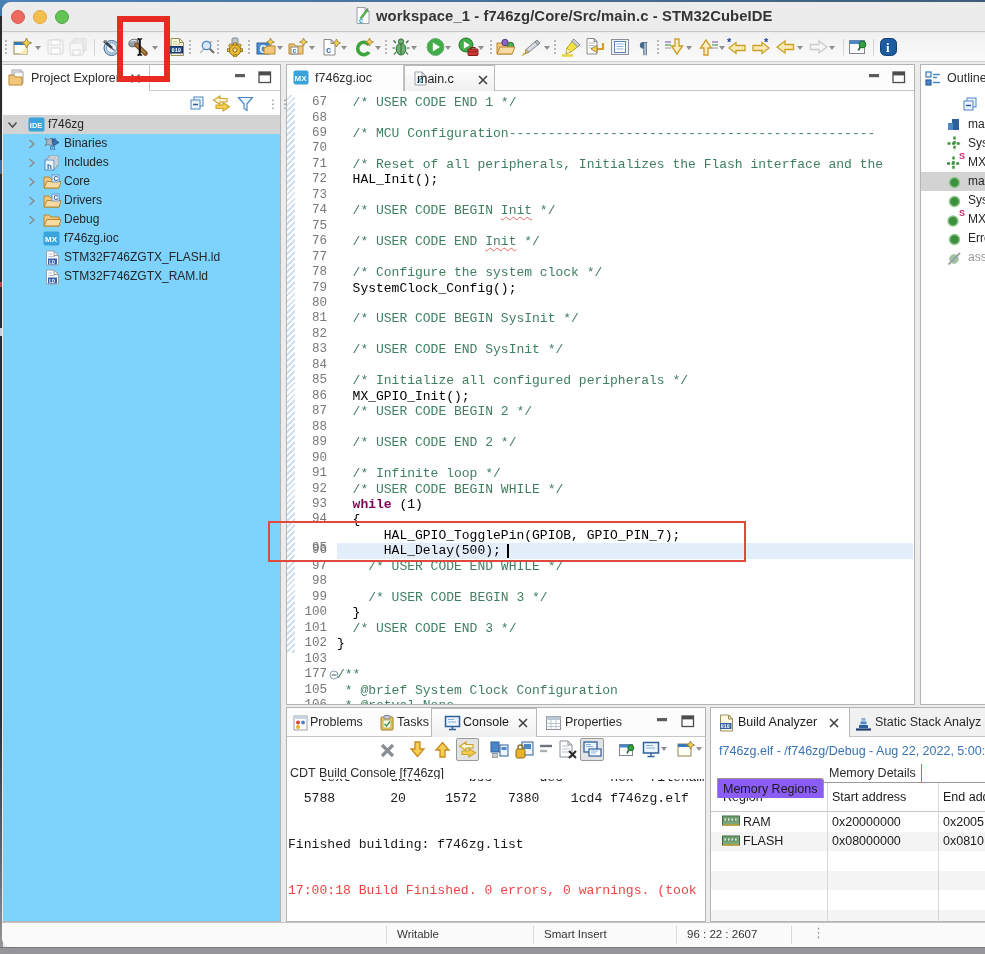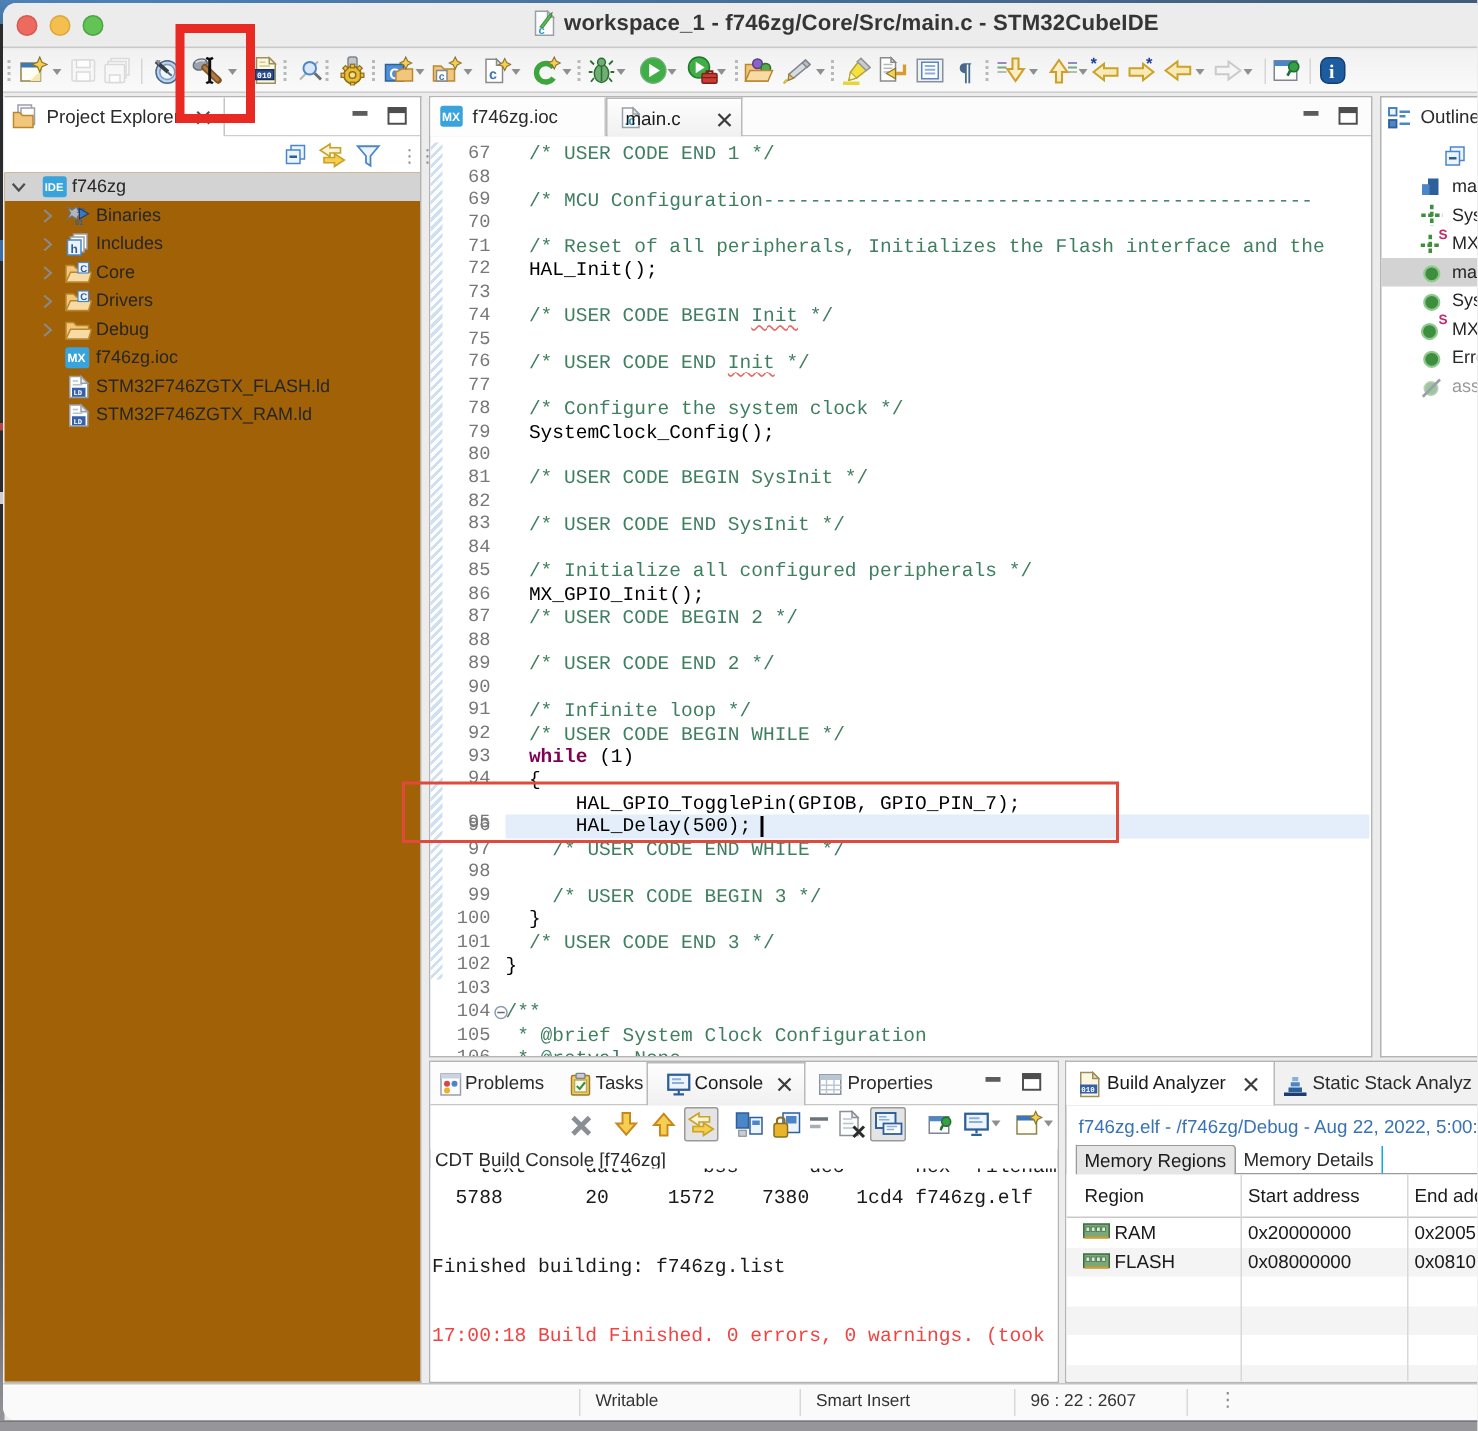--- a/index.html
+++ b/index.html
@@ -302,21 +302,21 @@
         <path d="M4 8.5 L9 8.5" stroke="#2d5f9a" stroke-width="1.6"></path>
       </svg>
     <svg class="abs" style="left:209px; top:30px;" width="19" height="17" viewBox="0 0 19 17">
         <path d="M8 1 L8 3.5 L15 3.5 L15 7 L8 7 L8 9.5 L1.5 5.2 Z" fill="#fbf3d5" stroke="#c9a227" stroke-width="1.1"></path>
         <path d="M11 7.5 L11 10 L4 10 L4 13.5 L11 13.5 L11 16 L17.5 11.7 Z" fill="#f6cf51" stroke="#c9a227" stroke-width="1.1"></path>
       </svg>
     <svg class="abs" style="left:234px; top:31px;" width="17" height="16" viewBox="0 0 17 16">
         <path d="M1.5 1.5 L15.5 1.5 L10 8 L10 14.5 L7 12.5 L7 8 Z" fill="#eef4fb" stroke="#4b87c8" stroke-width="1.2"></path>
       </svg>
     <div class="abs" style="left:264px; top:32px; color:#8a8a8a; font-size:12px; letter-spacing:0;">⋮⋮</div>
-    <div id="ptree" class="abs" style="left:0; top:50px; right:0; bottom:0; background:#a16207; overflow:hidden;">
+    <div id="ptree" class="abs" style="left:0; top:50px; right:0; bottom:0; background:#7dd3fc; overflow:hidden;">
       <div class="abs trow sel" style="top:0px;">
         <svg class="abs" style="left:4px; top:6px;" width="11" height="8" viewBox="0 0 11 8">
             <path d="M1.5 1.5 L5.5 6 L9.5 1.5" fill="none" stroke="#4d4d4d" stroke-width="1.5"></path>
           </svg>
         <svg class="abs" style="left:25px; top:2px;" width="17" height="15" viewBox="0 0 17 15">
             <rect x="0.5" y="0.5" width="16" height="14" rx="2" fill="#39a3dc"></rect>
             <text x="1.8" y="10.5" font-size="7.5" font-weight="bold" fill="#fff">IDE</text>
           </svg>
         <div class="abs" style="left:45px;">f746zg</div>
       </div>
@@ -492,21 +492,21 @@
       <div class="lnum" style="left:9px; top:483.3px;">98</div>
       <div class="lnum" style="left:9px; top:498.7px;">99</div>
       <div class="abs codeline cmt" style="left:50px; top:498.7px;">&nbsp;&nbsp;&nbsp;&nbsp;/* USER CODE BEGIN 3 */</div>
       <div class="lnum" style="left:9px; top:514.2px;">100</div>
       <div class="abs codeline " style="left:50px; top:514.2px;">&nbsp;&nbsp;}</div>
       <div class="lnum" style="left:9px; top:529.6px;">101</div>
       <div class="abs codeline cmt" style="left:50px; top:529.6px;">&nbsp;&nbsp;/* USER CODE END 3 */</div>
       <div class="lnum" style="left:9px; top:545.1px;">102</div>
       <div class="abs codeline " style="left:50px; top:545.1px;">}</div>
       <div class="lnum" style="left:9px; top:560.6px;">103</div>
-      <div class="lnum" style="left:9px; top:576.0px;">104</div>
+      <div class="lnum" style="left:9px; top:576.0px;">177</div>
       <svg class="abs" style="left:42px; top:579.0px;" width="10" height="10" viewBox="0 0 10 10">
           <circle cx="5" cy="5" r="4" fill="#fff" stroke="#8a9cae"></circle>
           <path d="M2.5 5 L7.5 5" stroke="#5a6b7c" stroke-width="1.1"></path>
         </svg>
       <div class="abs codeline cmt" style="left:50px; top:576.0px;">/**</div>
       <div class="lnum" style="left:9px; top:591.5px;">105</div>
       <div class="abs codeline cmt" style="left:50px; top:591.5px;">&nbsp;* @brief System Clock Configuration</div>
       <div class="lnum" style="left:9px; top:606.9px;">106</div>
       <div class="abs codeline cmt" style="left:50px; top:606.9px;">&nbsp;* @retval None</div>
       <div class="abs" style="left:220px; top:453px; width:1.5px; height:14px; background:#000;"></div>
@@ -710,21 +710,21 @@
         <path d="M2 2 L10 10 M10 2 L2 10" stroke="#3c3c3c" stroke-width="1.5"></path>
       </svg>
     <svg class="abs" style="left:144px; top:8px;" width="17" height="15" viewBox="0 0 17 15">
         <path d="M1 13.5 L16 13.5" stroke="#1d3c72" stroke-width="2.2"></path>
         <rect x="4" y="9" width="9" height="3" fill="#2d5f9a"></rect>
         <rect x="5.5" y="5.5" width="6" height="2.8" fill="#4b87c8"></rect>
         <rect x="6.5" y="2" width="4" height="2.8" fill="#8ab0d8"></rect>
       </svg>
     <div class="abs" style="left:164px; top:7px; font-size:12.5px; color:#2b2b2b; white-space:nowrap;">Static Stack Analyz</div>
     <div class="abs" style="left:8px; top:36px; font-size:12.5px; color:#3973b4; white-space:nowrap;">f746zg.elf - /f746zg/Debug - Aug 22, 2022, 5:00:1</div>
-    <div class="abs" style="left:6px; top:55px; width:107px; height:20px; background:#e5e5e5; border:1px solid #9a9a9a; border-bottom:none; border-radius:0 3px 0 0; z-index:2;">
+    <div class="abs" style="left:6px; top:70px; width:107px; height:20px; background:#8b5cf6; border:1px solid #9a9a9a; border-bottom:none; border-radius:0 3px 0 0; z-index:2;">
       <div class="abs" style="left:5px; top:3px; font-size:12.5px; color:#1a1a1a; white-space:nowrap;">Memory Regions</div>
     </div>
     <div class="abs" style="left:113px; top:56px; width:98px; height:19px; border-right:1px solid #0ea5e9;">
       <div class="abs" style="left:5px; top:2px; font-size:12.5px; color:#2b2b2b; white-space:nowrap;">Memory Details</div>
     </div>
     <div class="abs" style="left:113px; top:74px; right:0; height:1px; background:#9a9a9a;"></div>
     <div class="abs" style="left:0; top:75px; right:0; bottom:0; background:#fff; overflow:hidden;">
       <div class="abs" style="left:12px; top:7px; font-size:12.5px; color:#1a1a1a;">Region</div>
       <div class="abs" style="left:121px; top:7px; font-size:12.5px; color:#1a1a1a;">Start address</div>
       <div class="abs" style="left:232px; top:7px; font-size:12.5px; color:#1a1a1a; white-space:nowrap;">End add</div>

